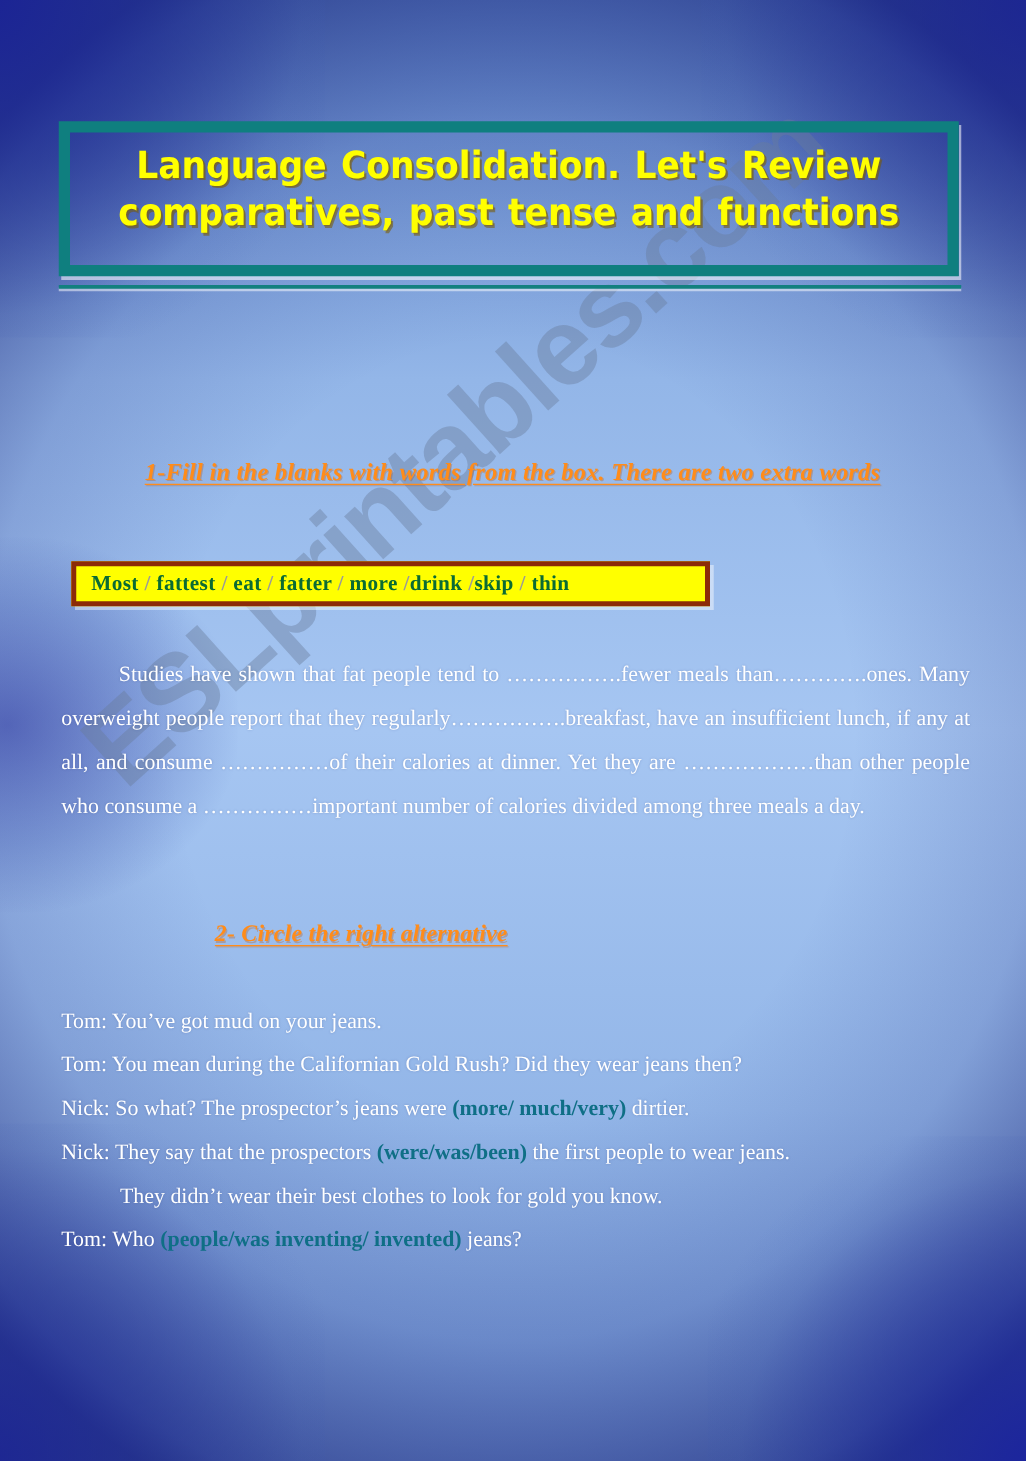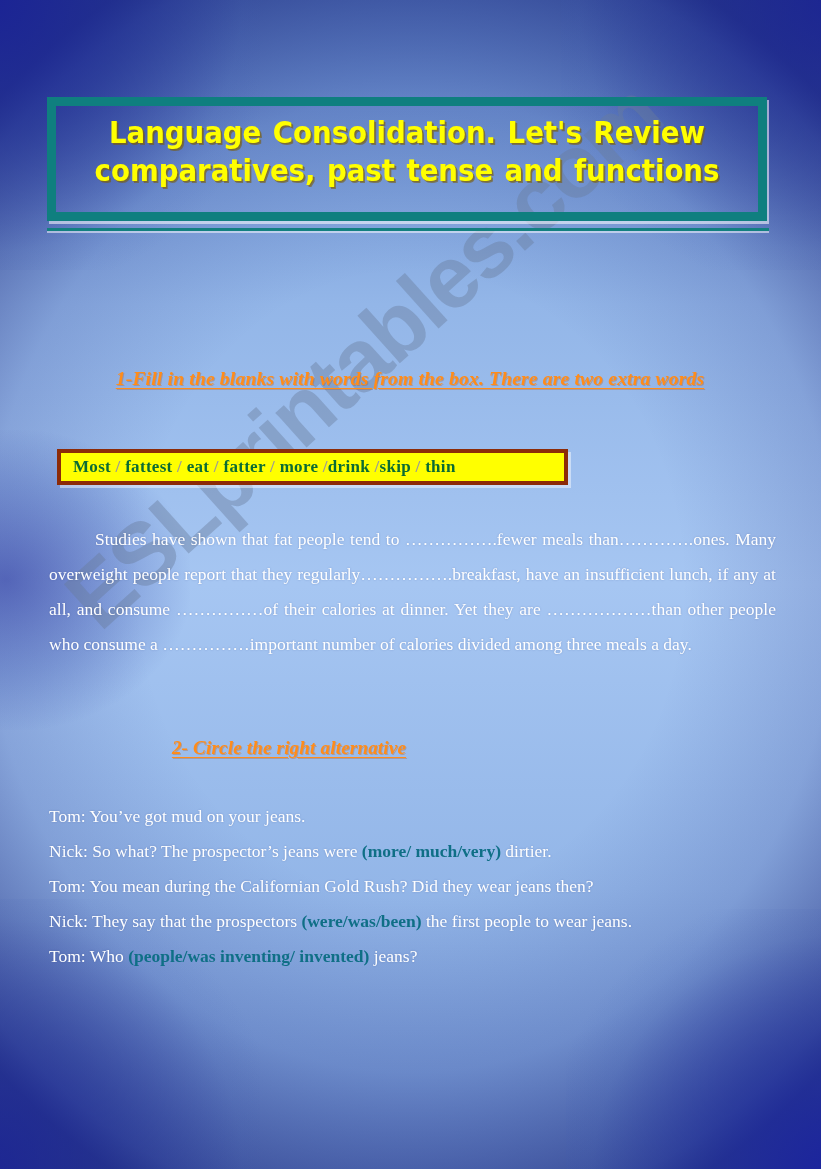--- a/index.html
+++ b/index.html
@@ -237,20 +237,21 @@
     <div id="word-box">
       <div id="word-box-text"><span>Most</span><span class="sep">  /  </span><span>fattest</span><span class="sep">  /  </span><span>eat</span><span class="sep">  /  </span><span>fatter</span><span class="sep">  /  </span><span>more</span><span class="sep">  /</span><span>drink</span><span class="sep">  /</span><span>skip</span><span class="sep">  /  </span><span>thin</span></div>
     </div>
 
     <div id="paragraph">Studies have shown that fat people tend to …………….fewer meals than………….ones. Many overweight people report that they regularly…………….breakfast, have an insufficient lunch, if any at all, and consume ……………of their calories at dinner. Yet they are ………………than other people who consume a ……………important number of calories divided among three meals a day.</div>
 
     <div class="instruction" id="instruction-2">2- Circle the right alternative</div>
 
     <div id="dialogue">
         <div class="dline"><span>Tom: You’ve got mud on your jeans.</span></div>
+        <div class="dline"><span>Tom: You mean during the Californian Gold Rush? Did they wear jeans then?</span></div>
         <div class="dline"><span>Nick: So what? The prospector’s jeans were </span><span class="choice">(more/ much/very)</span><span> dirtier.</span></div>
-        <div class="dline"><span>Tom: You mean during the Californian Gold Rush? Did they wear jeans then?</span></div>
         <div class="dline"><span>Nick: They say that the prospectors </span><span class="choice">(were/was/been)</span><span> the first people to wear jeans.</span></div>
+        <div class="dline indent"><span>They didn’t wear their best clothes to look for gold you know.</span></div>
         <div class="dline"><span>Tom: Who </span><span class="choice">(people/was inventing/ invented)</span><span> jeans?</span></div>
       </div>
 
   </div>
 </div>
 
 </body></html>

